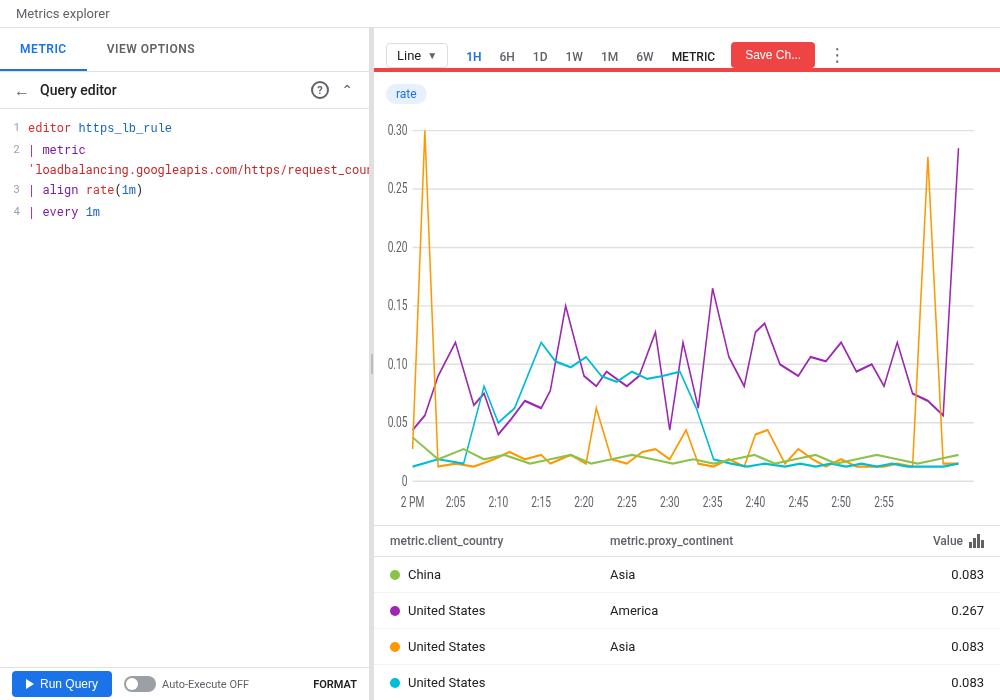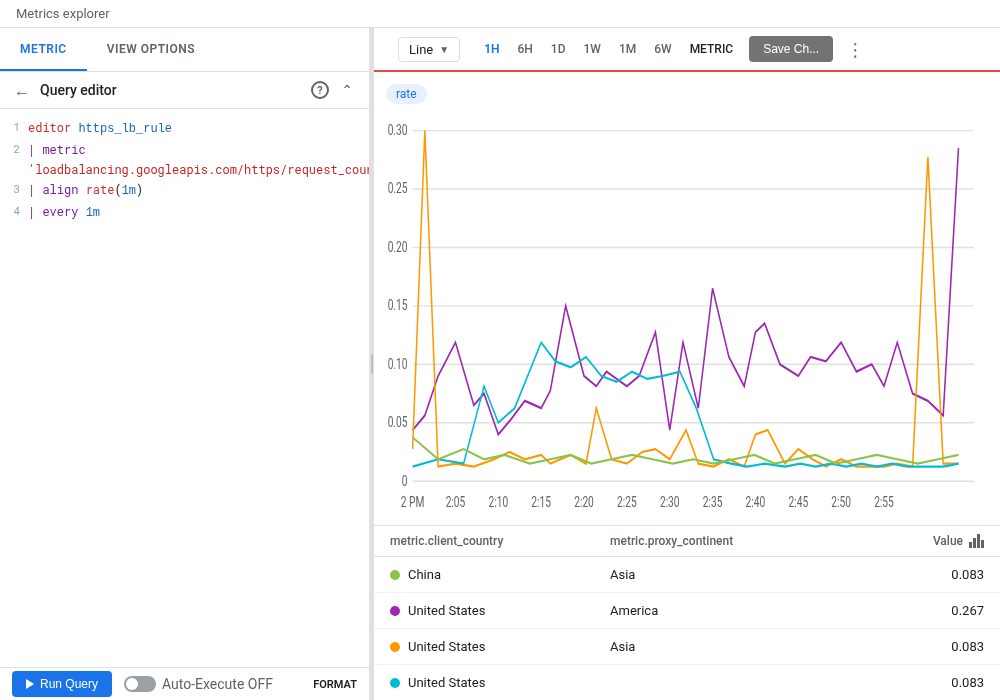--- a/index.html
+++ b/index.html
@@ -182,78 +182,78 @@
       content: '';
       position: absolute;
       width: 12px;
       height: 12px;
       background: #fff;
       border-radius: 50%;
       top: 2px;
       left: 2px;
       transition: left 0.2s;
     }
-    .toggle-label { font-size: 14px; color: #5f6368; }
+    .toggle-label { font-size: 11px; color: #5f6368; }
     .format-btn {
       font-size: 11px;
       font-weight: 600;
       color: #202124;
       cursor: pointer;
       margin-left: auto;
     }
 
     
     .right-panel {
       flex: 1;
       display: flex;
       flex-direction: column;
     }
 
     .chart-toolbar {
       height: 44px;
       display: flex;
-      align-items: center;
-      padding: 0 24px;
+      align-items: flex-end;
+      padding: 0 12px;
       gap: 8px;
-      border-bottom: 2px solid #ef4444;
+      border-bottom: 4px solid #ef4444;
     }
 
     .chart-type-select {
       display: flex;
       align-items: center;
       border: 1px solid #dadce0;
       border-radius: 4px;
       padding: 4px 10px;
       gap: 6px;
       cursor: pointer;
       font-size: 13px;
     }
     .dropdown-arrow {
       color: #5f6368;
       font-size: 10px;
     }
 
     .time-buttons {
       display: flex;
       gap: 2px;
-      margin-left: 8px;
+      margin-left: 2px;
     }
     .time-btn {
       padding: 4px 8px;
       font-size: 12px;
       font-weight: 500;
       color: #5f6368;
       cursor: pointer;
       border-radius: 4px;
     }
     .time-btn.active { color: #1a73e8; font-weight: 600; }
     .time-btn.custom { color: #202124; font-weight: 500; }
 
     .save-chart-btn {
-      background: #737373;
+      background: #ef4444;
       color: #fff;
       border: none;
       border-radius: 4px;
       padding: 6px 14px;
       font-size: 12px;
       font-weight: 500;
       cursor: pointer;
     }
     .more-btn {
       width: 28px;

